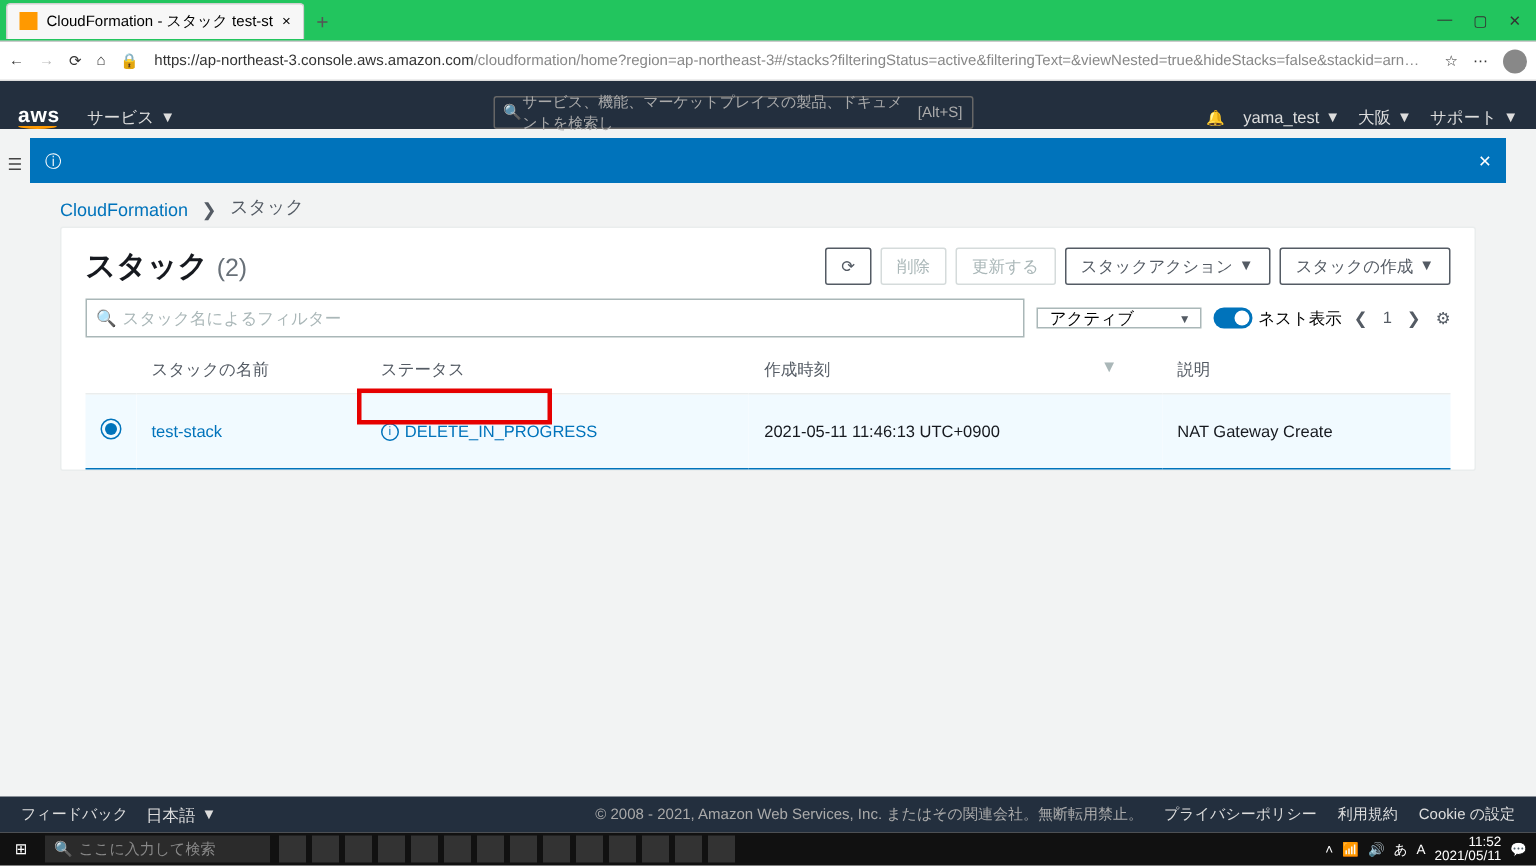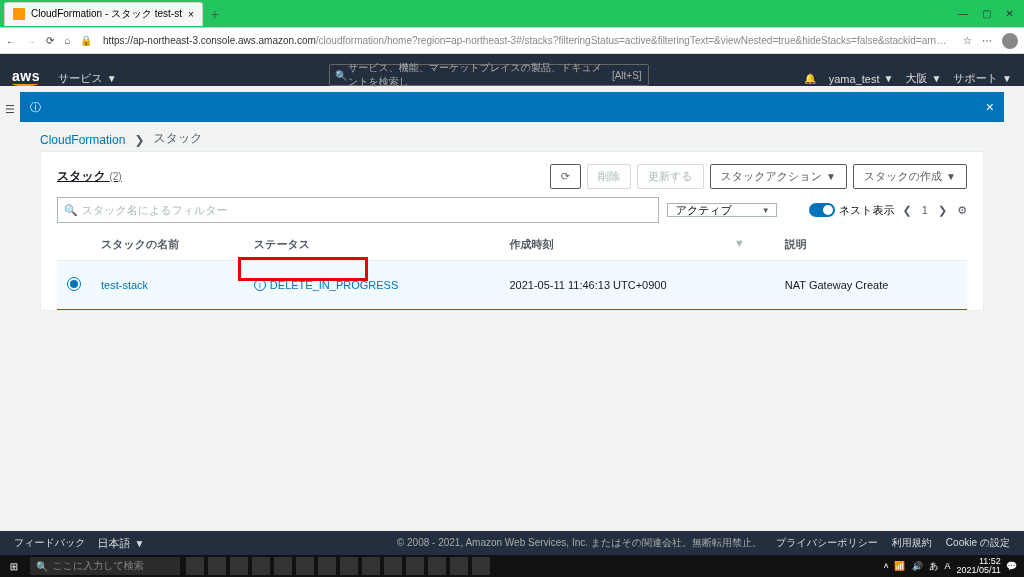--- a/index.html
+++ b/index.html
@@ -19,36 +19,36 @@
     .svc { font-size:11px; display:flex; align-items:center; gap:4px; cursor:pointer; }
     .search-top { margin-left:200px; display:flex; align-items:center; border:1px solid #666; border-radius:2px; height:22px; padding:0 6px; color:#aaa; font-size:10px; width:320px; }
     .topright { margin-left:auto; display:flex; align-items:center; gap:12px; font-size:10px; }
     .notif { display:flex; align-items:center; height:30px; background:#0073bb; color:#fff; padding:0 10px; margin:6px 20px 8px 20px; border-radius:0; font-size:11px; gap:6px; position:relative; }
     .notif .close { margin-left:auto; font-size:14px; cursor:pointer; }
     .hamb { position:absolute; left:2px; top:100px; padding:3px; color:#444; }
     .crumb { margin:6px 40px 4px; font-size:12px; color:#545b64; display:flex; align-items:flex-end; gap:9px; }
     .crumb a { color:#0073bb; text-decoration:none; }
     .panel { background:#fff; margin:4px 40px 10px; border:1px solid #eaeded; border-radius:2px; padding:12px 16px 0; }
     .panel-hdr { display:flex; align-items:center; margin-bottom:8px; }
-    .panel-title { font-size:12px; font-weight:600; color:#16191f;text-decoration:underline; }
+    .panel-title { font-size:20px; font-weight:600; color:#16191f; }
     .panel-title small { color:#687078; font-weight:400; }
     .hdr-btns { margin-left:auto; display:flex; gap:6px; }
     .btn { border:1px solid #545b64; background:#fff; padding:4px 10px; font-size:11px; border-radius:2px; cursor:pointer; color:#545b64; display:flex; align-items:center; gap:4px; }
     .btn.disabled { color:#aab7b8; border-color:#d5dbdb; }
     .filterrow { display:flex; align-items:center; gap:8px; margin-bottom:6px; }
     .searchbox { flex:1; display:flex; align-items:center; border:1px solid #aab7b8; height:26px; padding:0 6px; gap:4px; font-size:11px; color:#687078; }
     .select { border:1px solid #aab7b8; height:14px; display:flex; align-items:center; padding:0 20px 0 8px; font-size:11px; position:relative; min-width:110px; }
     .select::after { content:'▼'; position:absolute; right:6px; font-size:8px; color:#545b64; }
-    .toggle { display:flex; align-items:center; gap:4px; font-size:11px;margin-left:24px; }
+    .toggle { display:flex; align-items:center; gap:4px; font-size:11px; }
     .toggle-sw { width:26px; height:14px; background:#0073bb; border-radius:7px; position:relative; }
     .toggle-sw::after { content:''; width:10px; height:10px; background:#fff; border-radius:50%; position:absolute; right:2px; top:2px; }
     .pager { margin-left:auto; display:flex; align-items:center; gap:10px; font-size:11px; color:#545b64; }
     .gear { color:#545b64; }
     table { width:100%; border-collapse:collapse; font-size:11px; margin-top:4px; }
-    th { text-align:left; padding:8px 10px; font-weight:700; color:#545b64; border-bottom:1px solid #eaeded; }
+    th { text-align:left; padding:8px 10px; font-weight:400; color:#545b64; border-bottom:1px solid #eaeded; }
     td { padding:16px 10px; border-bottom:1px solid #eaeded; color:#16191f; }
     tr.selected { background:#f1faff; border-top:1px solid #0073bb; border-bottom:1px solid #0073bb; }
     tr.selected td { border-bottom:1px solid #0073bb; }
     .radio { width:14px; height:14px; border:1px solid #545b64; border-radius:50%; display:inline-block; position:relative; }
     .radio.on { border-color:#0073bb; }
     .radio.on::after { content:''; width:8px; height:8px; background:#0073bb; border-radius:50%; position:absolute; top:2px; left:2px; }
     .stackname { color:#0073bb; }
     .status { display:flex; align-items:center; gap:4px; }
     .status.prog { color:#0073bb; }
     .status.ok { color:#1d8102; }

